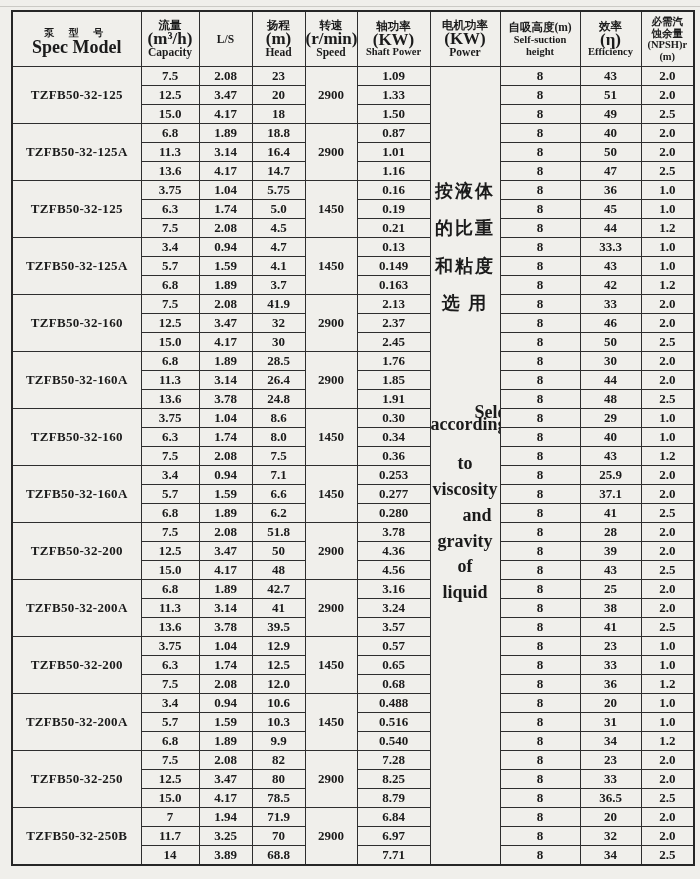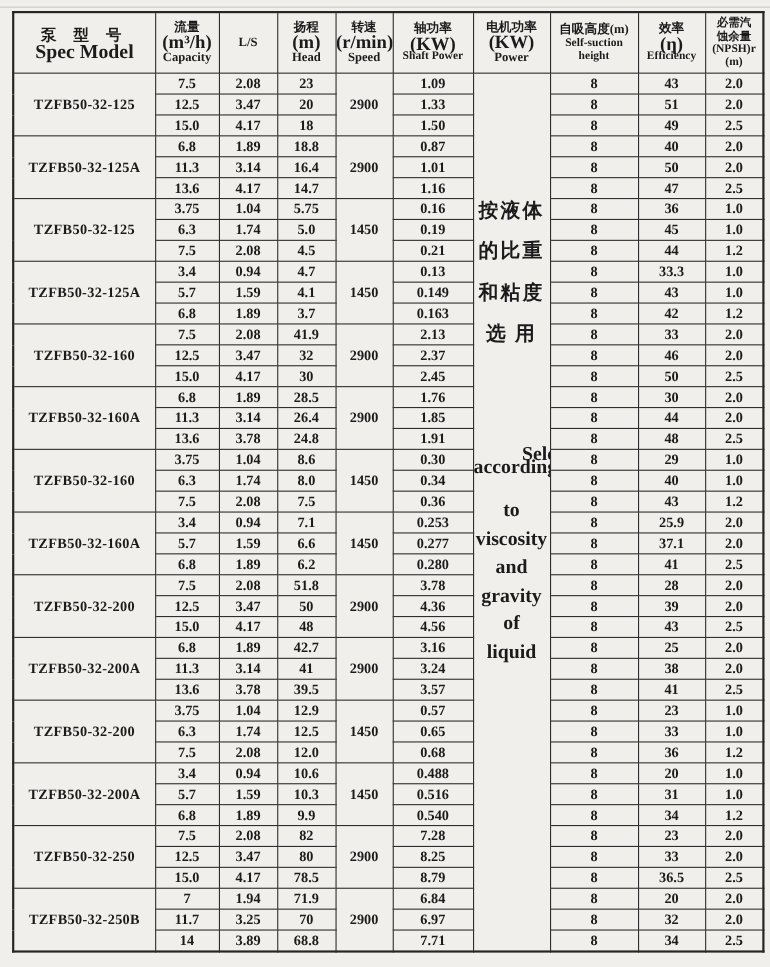--- a/index.html
+++ b/index.html
@@ -25,21 +25,21 @@
     text-align:center;
     vertical-align:middle;
     overflow:hidden;
   }
   .spec thead th { height:54px; font-weight:bold; }
   .hdr-zh   { display:block; font-size:13px; line-height:15px; font-weight:bold; letter-spacing:1px; }
   .hdr-unit { display:block; font-size:17px; line-height:13px; font-weight:bold; }
   .hdr-en   { display:block; font-size:11.5px; line-height:14px; font-weight:bold; }
   .hdr-en-sm{ display:block; font-size:10.5px; line-height:12px; font-weight:bold; }
   .hdr-zh-sm{ display:block; font-size:11.5px; line-height:13px; font-weight:bold; }
-  th.model-h .hdr-zh { font-size:14px; letter-spacing:6px; }
+  th.model-h .hdr-zh { font-size:10px; letter-spacing:6px; }
   th.model-h .hdr-en { font-size:18px; }
   th.npsh-h span { display:block; font-size:10.5px; line-height:11.5px; font-weight:bold; }
 
   .spec tbody td {
     height:18px;
     font-size:13px;
     font-weight:bold;
     line-height:16px;
   }
   td.model-cell { font-size:12.5px; letter-spacing:0.3px; }
@@ -136,21 +136,21 @@
           <td class="power-cell" rowspan="42">
             <div class="power-note">
               <span class="zh" style="top: 115px;">按液体</span>
               <span class="zh" style="top: 152px;">的比重</span>
               <span class="zh" style="top: 190px;">和粘度</span>
               <span class="zh" style="top: 227px;">选  用</span>
               <span class="en" style="top: 336px; padding-left: 32px;">Select</span>
               <span class="en" style="top: 348px;">according</span>
               <span class="en" style="top: 387px;">to</span>
               <span class="en" style="top: 413px;">viscosity</span>
-              <span class="en" style="top: 439px;">and</span>
+              <span class="en" style="top: 439px; margin-left: 12px;">and</span>
               <span class="en" style="top: 465px;">gravity</span>
               <span class="en" style="top: 490px;">of</span>
               <span class="en" style="top: 516px;">liquid</span>
             </div>
           </td>
           <td>8</td>
           <td>43</td>
           <td>2.0</td>
         </tr>
         <tr>

